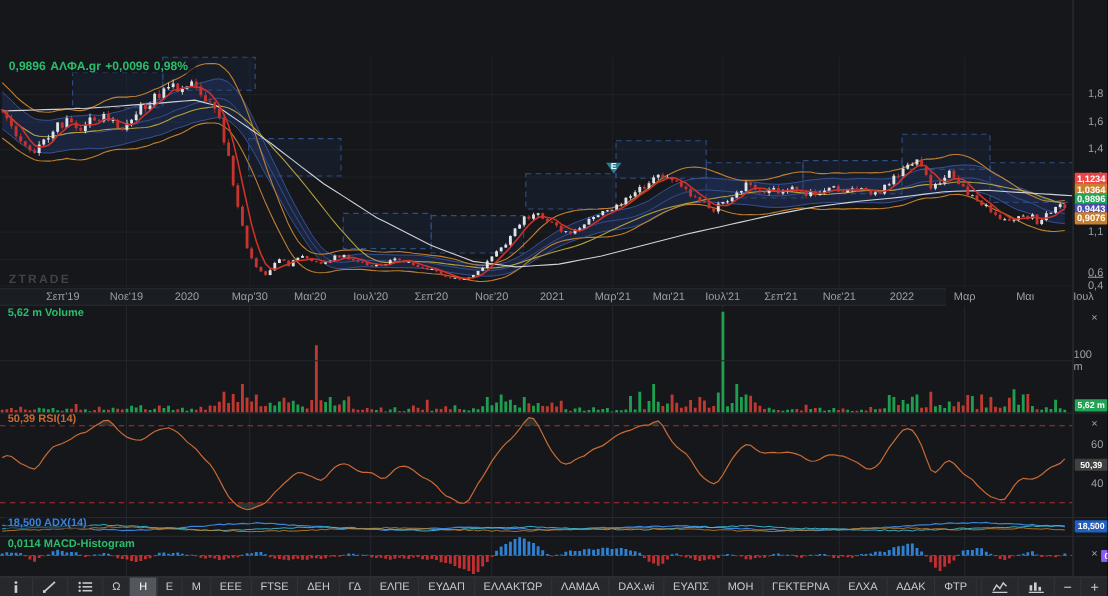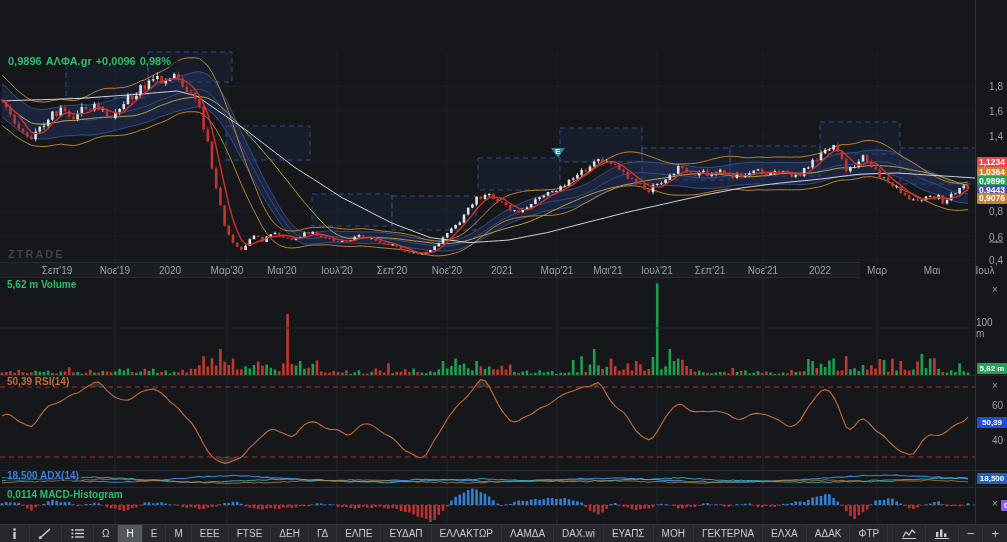--- a/index.html
+++ b/index.html
@@ -137,33 +137,33 @@
       <div class="x-label" style="left: 820px;">2022</div>
       <div class="x-label" style="left: 877px;">Μαρ</div>
       <div class="x-label" style="left: 932px;">Μαι</div>
       <div class="x-label" style="left: 985px;">Ιουλ</div>
     </div>
   <div class="gutter" id="gutter">
       <div class="y-tick" style="top: 86px;">1,8</div>
       <div class="y-tick" style="top: 111px;">1,6</div>
       <div class="y-tick" style="top: 136px;">1,4</div>
       <div class="y-tick" style="top: 161px;">1,2</div>
-      <div class="y-tick" style="top: 211px;">0,8</div>
-      <div class="y-tick" style="top: 237px; text-decoration: underline;">0,6</div>
+      <div class="y-tick" style="top: 211px;">1,1</div>
+      <div class="y-tick" style="top: 248px; text-decoration: underline;">0,6</div>
       <div class="y-tick" style="top: 260px;">0,4</div>
       <div class="tag" style="top: 157px; background: #ef4444;">1,1234</div>
       <div class="tag" style="top: 167px; background: rgb(200, 127, 47);">1,0364</div>
       <div class="tag" style="top: 176px; background: rgb(33, 164, 83);">0,9896</div>
       <div class="tag" style="top: 185px; background: rgb(74, 79, 174);">0,9443</div>
       <div class="tag" style="top: 193px; background: rgb(200, 127, 47);">0,9076</div>
       <div class="y-tick" style="top: 328px;">100 m</div>
       <div class="y-tick" style="top: 405px;">60</div>
       <div class="y-tick" style="top: 440px;">40</div>
       <div class="tag" style="top: 363px; background: rgb(33, 164, 83); font-size: 8px;">5,62 m</div>
-      <div class="tag" style="top: 417px; background: #1d4ed8; font-size: 8px;">50,39</div>
+      <div class="tag" style="top: 417px; background: #404040; font-size: 8px;">50,39</div>
       <div class="tag" style="top: 473px; background: rgb(31, 95, 191); font-size: 8px;">18,500</div>
       <div class="tag" style="top: 500px; background: #8b5cf6; font-size: 8px; margin-left: 24px;">0,0114</div>
     </div>
 
   <div class="sep" style="top:375px"></div>
   <div class="sep" style="top:470px"></div>
   <div class="sep" style="top:487px"></div>
 
   <div class="panel-label" style="left: 5px; top: 279px; color: rgb(44, 189, 107);">5,62 m Volume</div>
   <div class="panel-label" style="left: 5px; top: 376px; color: rgb(201, 106, 53);">50,39 RSI(14)</div>

